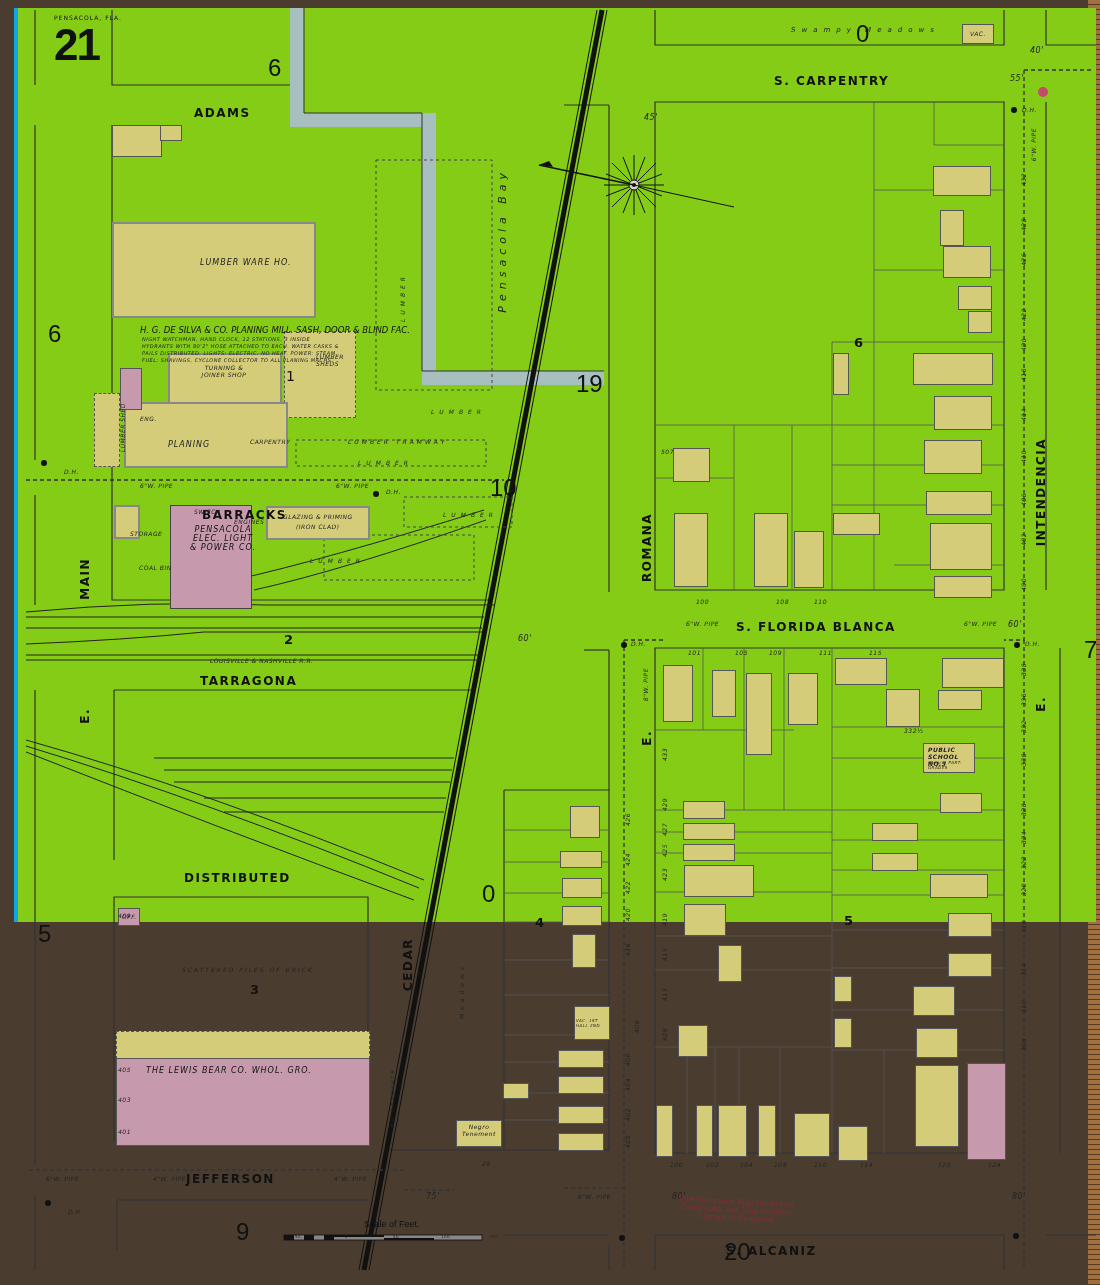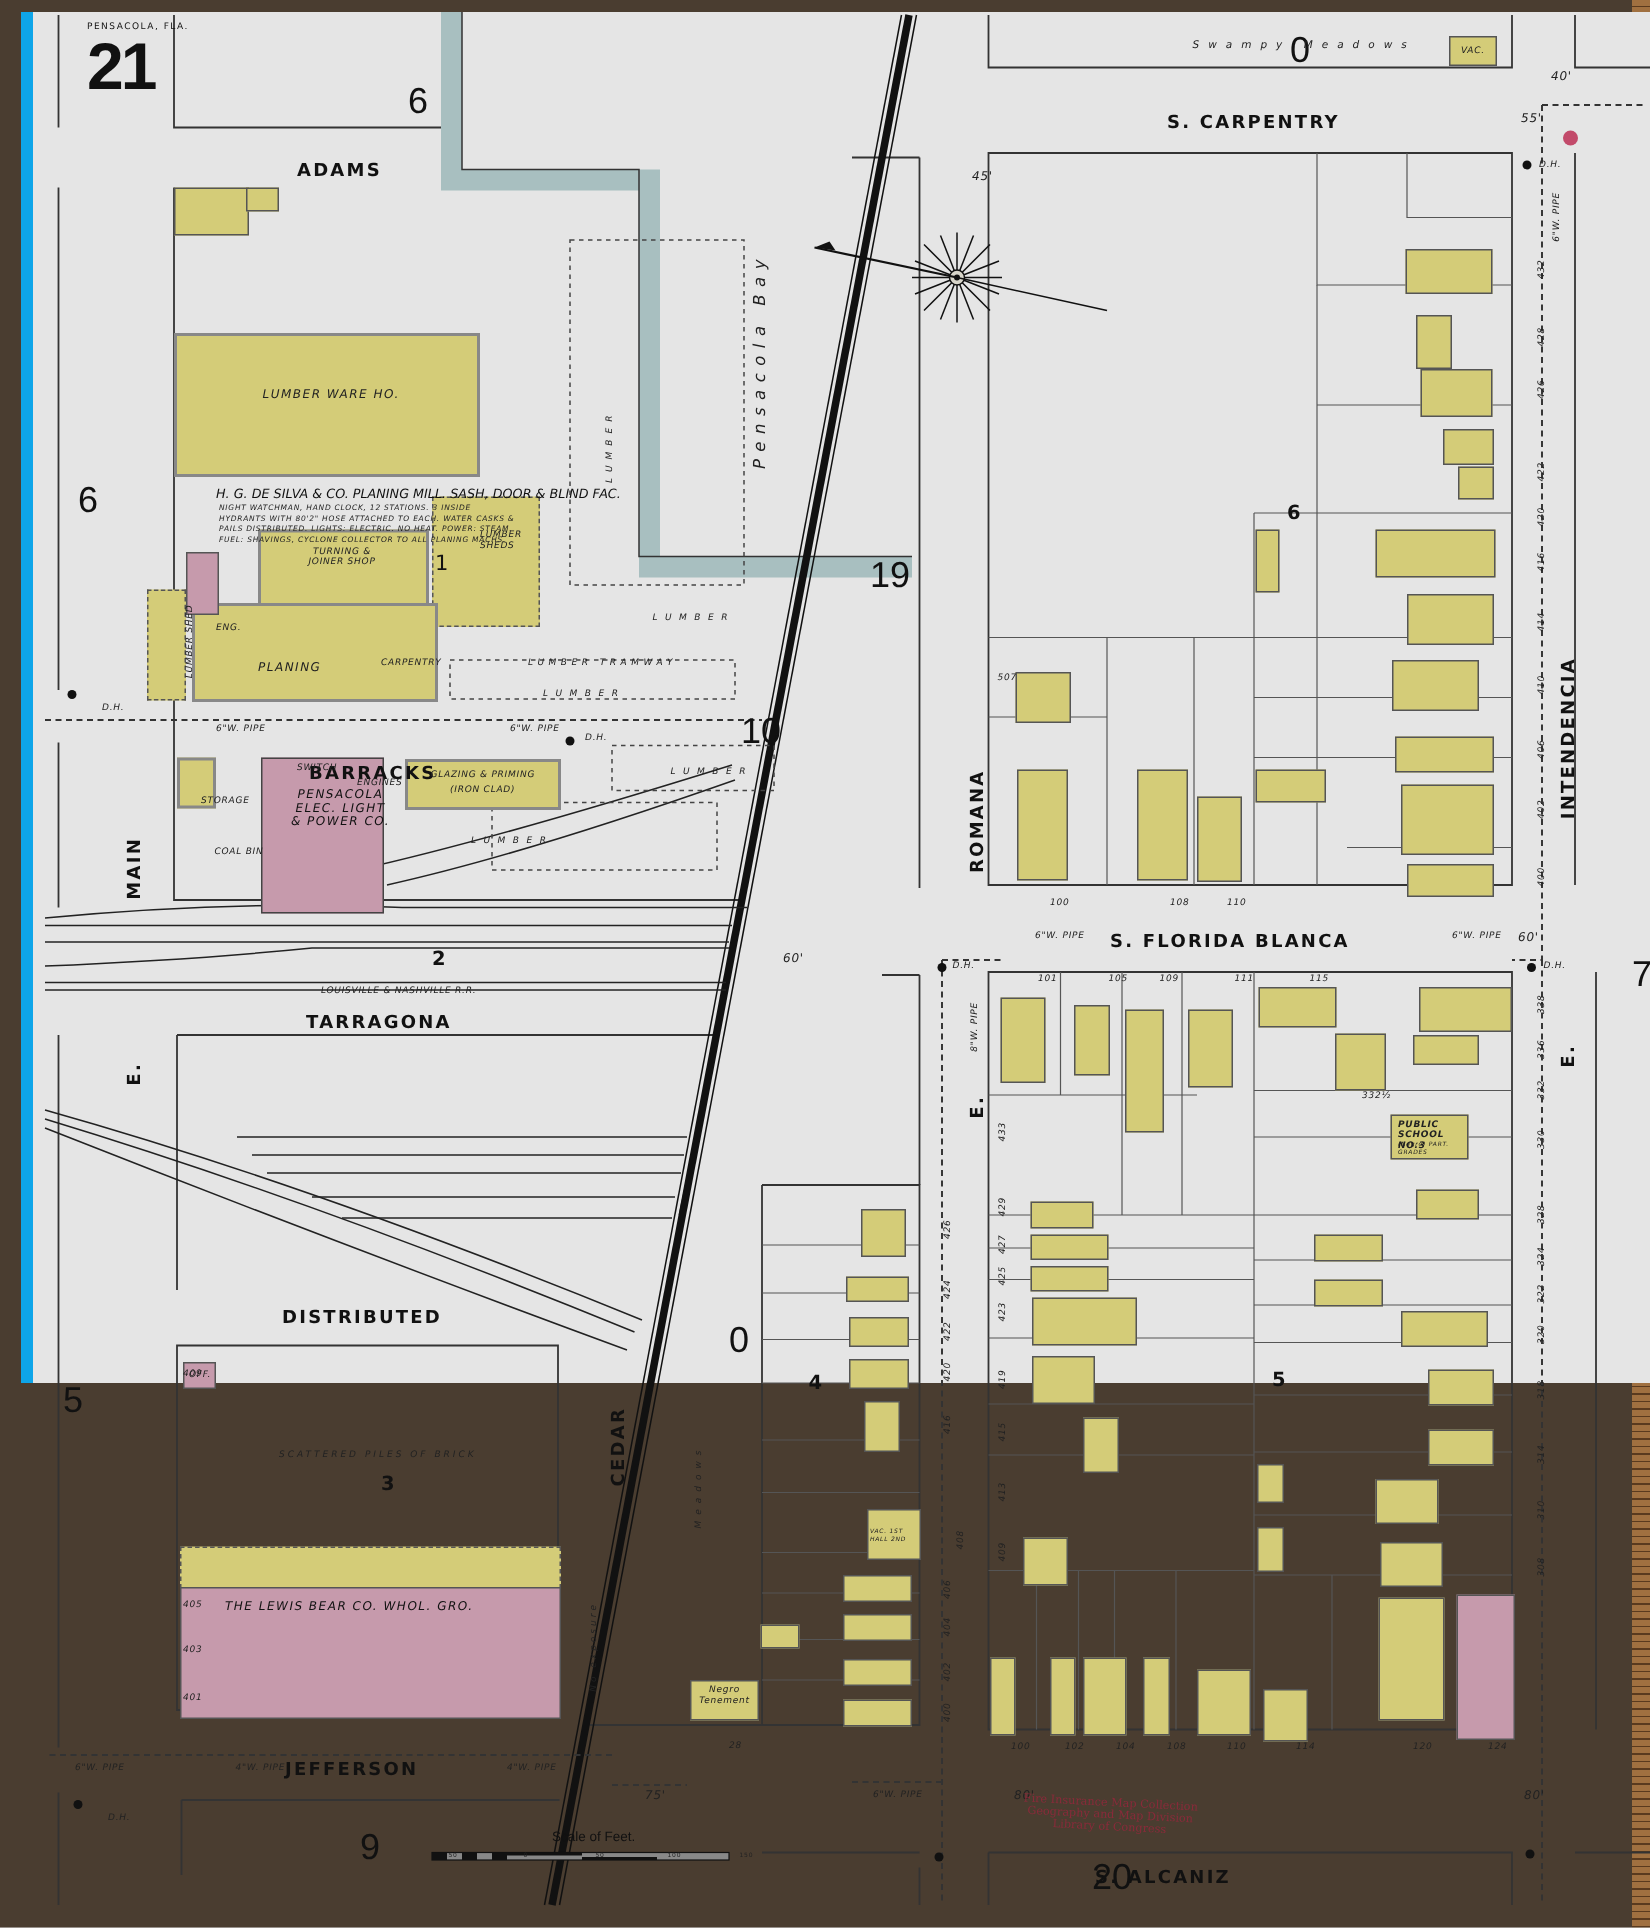--- a/index.html
+++ b/index.html
@@ -1,17 +1,17 @@
 <!DOCTYPE html>
 <html><head>
 <meta charset="utf-8">
 <style>
   html,body{margin:0;padding:0;}
   body{width:1100px;height:1285px;background:#4a3d30;position:relative;overflow:hidden;font-family:"DejaVu Sans",sans-serif;}
-  .sheet{position:absolute;left:14px;top:8px;width:1078px;height:914px;background:#e5e5e5;border-left:8px solid #0ea5e9;}
+  .sheet{position:absolute;left:14px;top:8px;width:1078px;height:914px;background:#84cc16;border-left:4px solid #0ea5e9;}
   .ruler{position:absolute;right:0;top:0;width:12px;height:1285px;background:repeating-linear-gradient(to bottom,#a07040 0 4px,#5a3a1e 4px 5px);}
   .lbl{position:absolute;color:#111;white-space:nowrap;letter-spacing:1px;}
   .st{font-size:12px;font-weight:bold;letter-spacing:1.5px;}
   .vt{writing-mode:vertical-rl;transform:rotate(180deg);}
   .blk{position:absolute;font-size:24px;color:#111;font-family:"Liberation Sans",sans-serif;}
   .tiny{font-size:6px;font-style:italic;letter-spacing:0.5px;color:#222;}
   .sm{font-size:8px;font-style:italic;letter-spacing:1px;color:#222;}
   svg{position:absolute;left:0;top:0;}
   .bld{position:absolute;}
   .stamp{position:absolute;color:#8a2a3a;font-family:"DejaVu Serif",serif;font-size:7.5px;line-height:8px;text-align:center;transform:rotate(3deg);}
@@ -327,21 +327,21 @@
 <div class="lbl" style="left:266px;top:624px;font-size:13px;font-weight:bold;">2</div>
 <div class="lbl" style="left:232px;top:974px;font-size:13px;font-weight:bold;">3</div>
 <div class="lbl" style="left:517px;top:907px;font-size:13px;font-weight:bold;">4</div>
 <div class="lbl" style="left:826px;top:905px;font-size:13px;font-weight:bold;">5</div>
 <div class="lbl" style="left:836px;top:327px;font-size:13px;font-weight:bold;">6</div>
 
 <div class="lbl sm vt" style="left:478px;top:160px;font-size:11px;letter-spacing:5px;">Pensacola Bay</div>
 <div class="lbl tiny" style="left:773px;top:18px;font-size:7px;letter-spacing:6px;">Swampy Meadows</div>
 <div class="lbl tiny vt" style="left:440px;top:955px;font-size:6px;letter-spacing:4px;">Meadows</div>
 <div class="lbl tiny" style="left:192px;top:649px;">LOUISVILLE &amp; NASHVILLE R.R.</div>
-<div class="lbl sm" style="left:136px;top:250px;padding-left:17px;">LUMBER WARE HO.</div>
+<div class="lbl sm" style="left:165px;top:250px;padding-left:17px;">LUMBER WARE HO.</div>
 <div class="lbl" style="left:122px;top:317px;font-size:8.5px;font-style:italic;letter-spacing:0;">H. G. DE SILVA &amp; CO. PLANING MILL. SASH, DOOR &amp; BLIND FAC.</div>
 <div class="lbl tiny" style="left:124px;top:328px;width:200px;white-space:normal;line-height:7px;font-size:5px;">NIGHT WATCHMAN, HAND CLOCK, 12 STATIONS. 3 INSIDE HYDRANTS WITH 80'2" HOSE ATTACHED TO EACH. WATER CASKS &amp; PAILS DISTRIBUTED. LIGHTS: ELECTRIC. NO HEAT. POWER: STEAM. FUEL: SHAVINGS, CYCLONE COLLECTOR TO ALL PLANING MACHS.</div>
 <div class="lbl tiny" style="left:176px;top:356px;width:60px;white-space:normal;text-align:center;">TURNING &amp; JOINER SHOP</div>
 <div class="lbl sm" style="left:150px;top:432px;">PLANING</div>
 <div class="lbl tiny" style="left:232px;top:430px;">CARPENTRY</div>
 <div class="lbl tiny" style="left:122px;top:407px;">ENG.</div>
 <div class="lbl tiny vt" style="left:101px;top:395px;">LUMBER SHED</div>
 <div class="lbl tiny" style="left:298px;top:345px;width:40px;white-space:normal;">LUMBER SHEDS</div>
 <div class="lbl tiny" style="left:413px;top:400px;letter-spacing:5px;">LUMBER</div>
 <div class="lbl tiny" style="left:340px;top:451px;letter-spacing:5px;">LUMBER</div>

